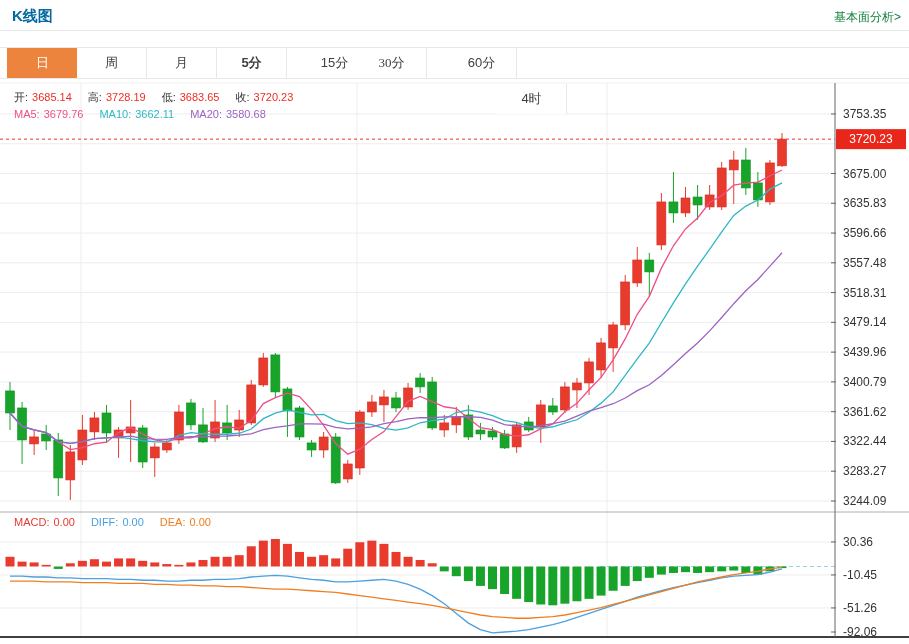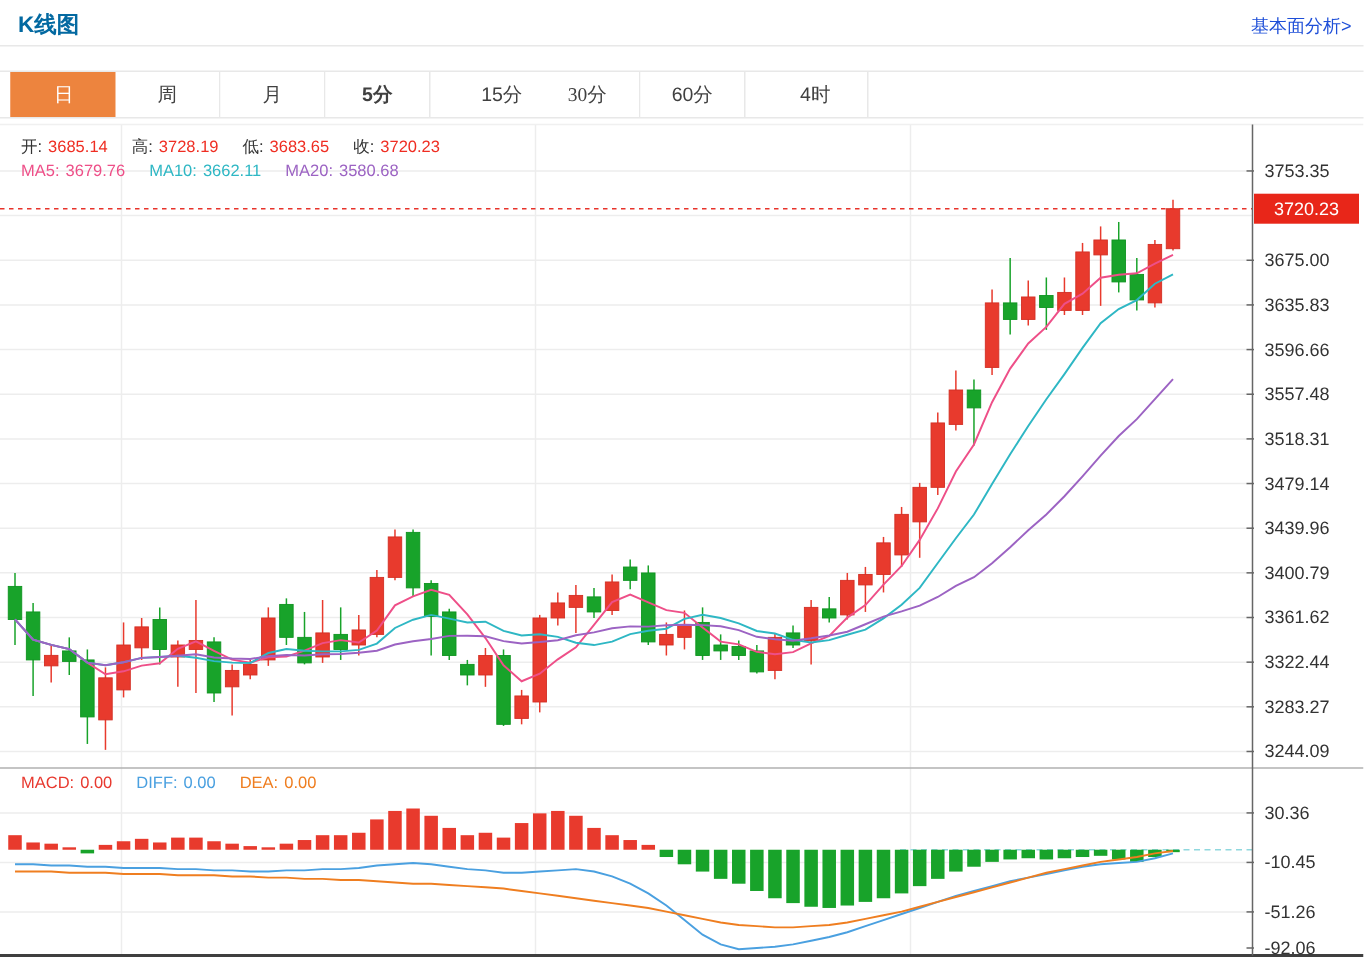--- a/index.html
+++ b/index.html
@@ -1,21 +1,21 @@
 <!DOCTYPE html>
 <html><head>
 <meta charset="utf-8">
 <style>
   html,body{margin:0;padding:0;}
   body{
     width:909px;height:644px;position:relative;background:#fff;
     font-family:"Liberation Sans","DejaVu Sans",sans-serif;overflow:hidden;
   }
   .page-title{position:absolute;left:12px;top:7px;font-size:15px;font-weight:bold;color:#0369a1;}
-  .fund-link{position:absolute;right:8px;top:9px;font-size:12px;color:#1d4ed8;cursor:pointer;}
+  .fund-link{position:absolute;right:8px;top:9px;font-size:12px;color:#15803d;cursor:pointer;}
   .title-rule{position:absolute;left:0;top:30px;width:909px;height:1px;background:#e8e8e8;}
   .tabbar{position:absolute;left:0;top:47px;width:909px;height:32px;border-top:1px solid #e8e8e8;border-bottom:1px solid #e8e8e8;box-sizing:border-box;}
   .tab{position:absolute;top:0;height:30px;line-height:30px;text-align:center;font-size:13px;color:#404040;border-right:1px solid #e8e8e8;cursor:pointer;background:#fff;}
   .tab.first{border-left:1px solid #e8e8e8;}
   .tab.active{background:#ed843e;color:#fff;border-color:#ed843e;}
   .infobar{position:absolute;left:14px;font-size:11px;white-space:nowrap;}
   .infobar span{margin-right:4px;}
   .infobar .gap{margin-right:16px;}
   svg{position:absolute;left:0;top:0;}
   .lbl{font-size:12px;fill:#333;}
@@ -292,19 +292,19 @@
 <div class="fund-link">基本面分析&gt;</div>
 <div class="title-rule"></div>
 
 <div class="tabbar" id="tabbar">
     <div class="tab first active" style="left: 7px; width: 69px;">日</div>
     <div class="tab" style="left: 77px; width: 69px;">周</div>
     <div class="tab" style="left: 147px; width: 69px;">月</div>
     <div class="tab" style="left: 217px; width: 69px; font-weight: bold;">5分</div>
     <div class="tab" style="left: 300px; width: 69px;">15分</div>
     <div class="tab" style="left: 357px; width: 69px; font-family: Liberation Serif, serif;">30分</div>
-    <div class="tab" style="left: 427px; width: 69px;">60分</div>
-    <div class="tab" style="left: 509px; width: 69px;">4时</div>
+    <div class="tab" style="left: 447px; width: 69px;">60分</div>
+    <div class="tab" style="left: 497px; width: 69px; margin-top: 36px;">4时</div>
   </div>
 
 <div class="infobar" id="ohlc-row" style="top:90px;"><span style="color: rgb(51, 51, 51);">开:</span><span class="gap" style="color: rgb(239, 45, 34);">3685.14</span><span style="color: rgb(51, 51, 51);">高:</span><span class="gap" style="color: rgb(239, 45, 34);">3728.19</span><span style="color: rgb(51, 51, 51);">低:</span><span class="gap" style="color: rgb(239, 45, 34);">3683.65</span><span style="color: rgb(51, 51, 51);">收:</span><span class="gap" style="color: rgb(239, 45, 34);">3720.23</span></div>
 <div class="infobar" id="ma-row" style="top:108px;"><span style="color: rgb(238, 79, 136);">MA5:</span><span class="gap" style="color: rgb(238, 79, 136);">3679.76</span><span style="color: rgb(46, 183, 196);">MA10:</span><span class="gap" style="color: rgb(46, 183, 196);">3662.11</span><span style="color: rgb(156, 99, 195);">MA20:</span><span class="gap" style="color: rgb(156, 99, 195);">3580.68</span></div>
 <div class="infobar" id="macd-row" style="top:516px;"><span style="color: rgb(232, 57, 47);">MACD:</span><span class="gap" style="color: rgb(232, 57, 47);">0.00</span><span style="color: rgb(74, 160, 224);">DIFF:</span><span class="gap" style="color: rgb(74, 160, 224);">0.00</span><span style="color: rgb(239, 126, 32);">DEA:</span><span class="gap" style="color: rgb(239, 126, 32);">0.00</span></div>
 
 </body></html>

